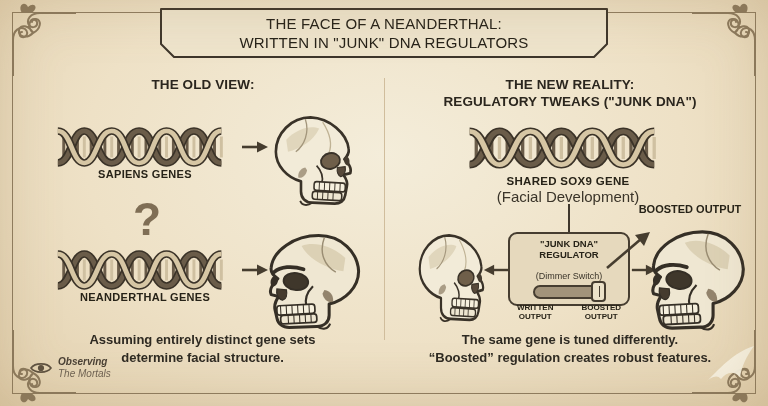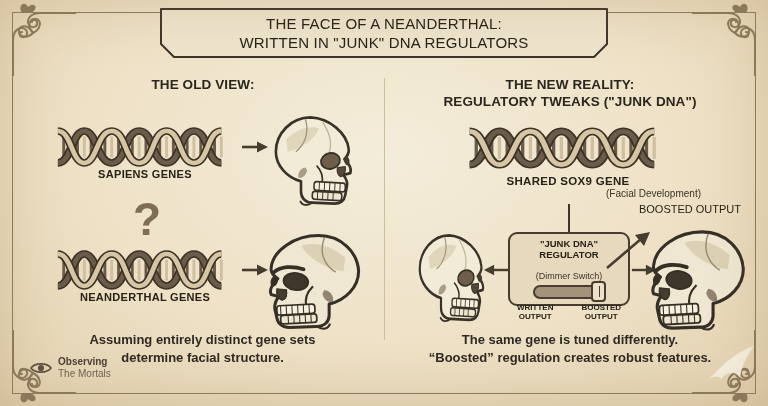--- a/index.html
+++ b/index.html
@@ -21,42 +21,42 @@
 
   .title-banner{left:160px; top:8px; width:448px; height:50px;}
   .title-banner svg{position:absolute; left:0; top:0;}
   .title-text{position:absolute; left:0; top:6px; width:100%; text-align:center;
     font-size:15px; font-weight:400; line-height:19px; letter-spacing:.2px; color:#262219;}
 
   .panel-heading{font-size:13.5px; font-weight:700; line-height:17px; text-align:center; color:#2b261e; letter-spacing:.1px;}
   .divider{left:384px; top:78px; width:1px; height:262px; background:#d0bd9c;}
 
   .dna-label{font-size:11px; font-weight:700; text-align:center; color:#272318; letter-spacing:.3px;}
-  .dna-sublabel{font-size:10px; font-weight:400; text-align:right; color:#3a3429;}
+  .dna-sublabel{font-size:15px; font-weight:400; text-align:center; color:#3a3429;}
   .qmark{font-size:46px; font-weight:700; color:#7f6e55; text-align:center; line-height:46px;}
 
   .caption{font-size:13px; font-weight:600; line-height:17.5px; text-align:center; color:#2e2a22;}
 
   .reg-box{left:508px; top:232px; width:122px; height:74px; background:#e6d9bd;
     border:2px solid #463d30; border-radius:9px; box-sizing:border-box; text-align:center;}
   .reg-title{font-size:9.5px; font-weight:700; margin-top:4px; color:#272318;}
   .reg-sub{font-size:9px; color:#3a3429; margin-top:11px;}
   .slider-track{position:relative; width:72px; height:14px; margin:4px auto 0;
     background:#a2937a; border:2px solid #463d30; border-radius:9px; box-sizing:border-box;}
   .slider-handle{position:absolute; right:-3px; top:-6px; width:15px; height:21px;
     background:#ece2c9; border:2px solid #463d30; border-radius:4px; box-sizing:border-box;}
   .slider-handle:after{content:""; position:absolute; left:50%; top:3px; bottom:3px; width:1.5px; background:#463d30;}
   .reg-labels{display:flex; justify-content:space-between; padding:0 7px; margin-top:4px;}
   .reg-labels div{font-size:8px; font-weight:700; line-height:9px; color:#272318;}
 
-  .callout-b1{font-size:11px; font-weight:400; text-align:center; color:#272318;}
+  .callout-b1{font-size:11px; font-weight:700; text-align:center; color:#272318;}
   .callout-b2{font-size:10px; font-weight:400; text-align:center; color:#3a3429;}
 
   .brand{display:flex; align-items:center; gap:5px;}
-  .brand-text{font-size:10px; line-height:12px;}
+  .brand-text{font-size:10px; line-height:12px;font-style:italic;}
   .brand-l1{font-weight:700; color:#4a4135;}
   .brand-l2{font-weight:400; color:#6e6253;}
 </style>
 </head>
 <body>
 
 <div class="canvas">
 
   <svg width="0" height="0" style="position:absolute">
     <defs>

